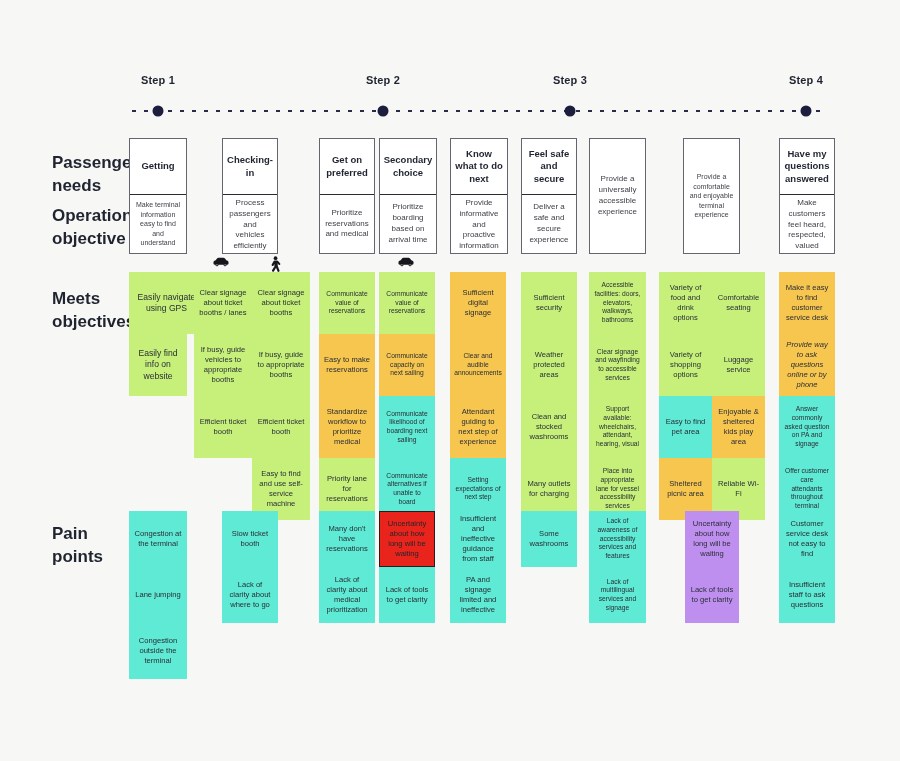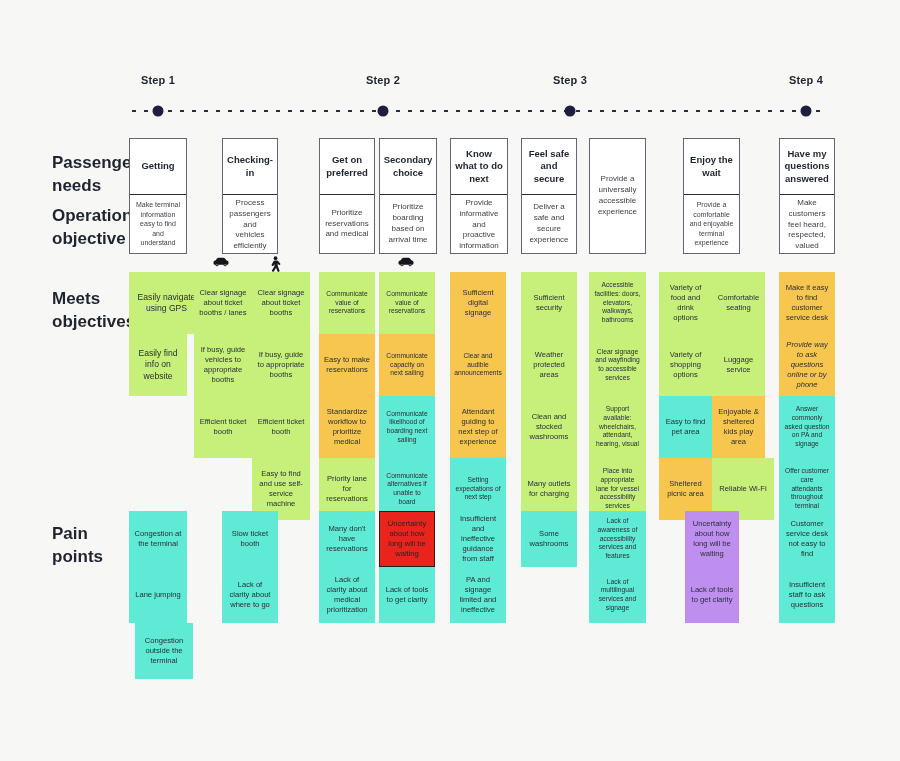--- a/index.html
+++ b/index.html
@@ -182,21 +182,20 @@
         <div class="hdr-obj">Provide informative and proactive information</div>
       </div>
       <div class="hdr-card" style="left: 521px; top: 138px; width: 56px; height: 116px;">
         <div class="hdr-need">Feel safe and secure</div>
         <div class="hdr-obj">Deliver a safe and secure experience</div>
       </div>
       <div class="hdr-card" style="left: 589px; top: 138px; width: 57px; height: 116px;">
         <div class="hdr-obj">Provide a universally accessible experience</div>
       </div>
       <div class="hdr-card" style="left: 683px; top: 138px; width: 57px; height: 116px;">
-        <div class="hdr-need">Enjoy the wait</div>
         <div class="hdr-obj small">Provide a comfortable and enjoyable terminal experience</div>
       </div>
       <div class="hdr-card" style="left: 779px; top: 138px; width: 56px; height: 116px;">
         <div class="hdr-need">Have my questions answered</div>
         <div class="hdr-obj">Make customers feel heard, respected, valued</div>
       </div>
     </div>
 
   <div id="mode-icons">
       <div class="mode-icon" style="left: 221px;">
@@ -255,31 +254,31 @@
       <div class="cell fs7 c-green" style="left: 589px; top: 334px; width: 57px; height: 62px;">Clear signage and wayfinding to accessible services</div>
       <div class="cell fs7 c-green" style="left: 589px; top: 396px; width: 57px; height: 62px;">Support available: wheelchairs, attendant, hearing, visual</div>
       <div class="cell fs7 c-green" style="left: 589px; top: 458px; width: 57px; height: 62px;">Place into appropriate lane for vessel accessibility services</div>
       <div class="cell fs8 c-green" style="left: 659px; top: 272px; width: 53px; height: 62px;">Variety of food and drink options</div>
       <div class="cell fs8 c-green" style="left: 659px; top: 334px; width: 53px; height: 62px;">Variety of shopping options</div>
       <div class="cell fs8 c-orange" style="left: 659px; top: 396px; width: 53px; height: 62px;">Easy to find pet area</div>
       <div class="cell fs8 c-yellow" style="left: 659px; top: 458px; width: 53px; height: 62px;">Sheltered picnic area</div>
       <div class="cell fs8 c-green" style="left: 712px; top: 272px; width: 53px; height: 62px;">Comfortable seating</div>
       <div class="cell fs8 c-green" style="left: 712px; top: 334px; width: 53px; height: 62px;">Luggage service</div>
       <div class="cell fs8 c-yellow" style="left: 712px; top: 396px; width: 53px; height: 62px;">Enjoyable &amp; sheltered kids play area</div>
-      <div class="cell fs8 c-green" style="left: 712px; top: 458px; width: 62px; height: 62px;">Reliable Wi-Fi</div>
+      <div class="cell fs8 c-green" style="left: 712px; top: 458px; width: 53px; height: 62px;">Reliable Wi-Fi</div>
       <div class="cell fs8 c-yellow" style="left: 779px; top: 272px; width: 56px; height: 62px;">Make it easy to find customer service desk</div>
       <div class="cell fs8 c-yellow" style="left: 779px; top: 334px; width: 56px; height: 62px; font-style: italic;">Provide way to ask questions online or by phone</div>
       <div class="cell fs7 c-orange" style="left: 779px; top: 396px; width: 56px; height: 62px;">Answer commonly asked question on PA and signage</div>
       <div class="cell fs7 c-orange" style="left: 779px; top: 458px; width: 56px; height: 62px;">Offer customer care attendants throughout terminal</div>
     </div>
 
   <div id="pain-points">
       <div class="cell fs8 c-orange" style="left: 129px; top: 511px; width: 58px; height: 56px;">Congestion at the terminal</div>
       <div class="cell fs8 c-orange" style="left: 129px; top: 567px; width: 58px; height: 56px;">Lane jumping</div>
-      <div class="cell fs8 c-orange" style="left: 129px; top: 623px; width: 58px; height: 56px; margin-left: 6px;">Congestion outside the terminal</div>
+      <div class="cell fs8 c-orange" style="left: 129px; top: 623px; width: 58px; height: 56px;">Congestion outside the terminal</div>
       <div class="cell fs8 c-orange" style="left: 222px; top: 511px; width: 56px; height: 56px;">Slow ticket booth</div>
       <div class="cell fs8 c-orange" style="left: 222px; top: 567px; width: 56px; height: 56px;">Lack of clarity about where to go</div>
       <div class="cell fs8 c-orange" style="left: 319px; top: 511px; width: 56px; height: 56px;">Many don't have reservations</div>
       <div class="cell fs8 c-orange" style="left: 319px; top: 567px; width: 56px; height: 56px;">Lack of clarity about medical prioritization</div>
       <div class="cell fs8 c-red" style="left: 379px; top: 511px; width: 56px; height: 56px;">Uncertainty about how long will be waiting</div>
       <div class="cell fs8 c-orange" style="left: 379px; top: 567px; width: 56px; height: 56px;">Lack of tools to get clarity</div>
       <div class="cell fs8 c-orange" style="left: 450px; top: 511px; width: 56px; height: 56px;">Insufficient and ineffective guidance from staff</div>
       <div class="cell fs8 c-orange" style="left: 450px; top: 567px; width: 56px; height: 56px;">PA and signage limited and ineffective</div>
       <div class="cell fs8 c-orange" style="left: 521px; top: 511px; width: 56px; height: 56px;">Some washrooms</div>
       <div class="cell fs7 c-orange" style="left: 589px; top: 511px; width: 57px; height: 56px;">Lack of awareness of accessibility services and features</div>

